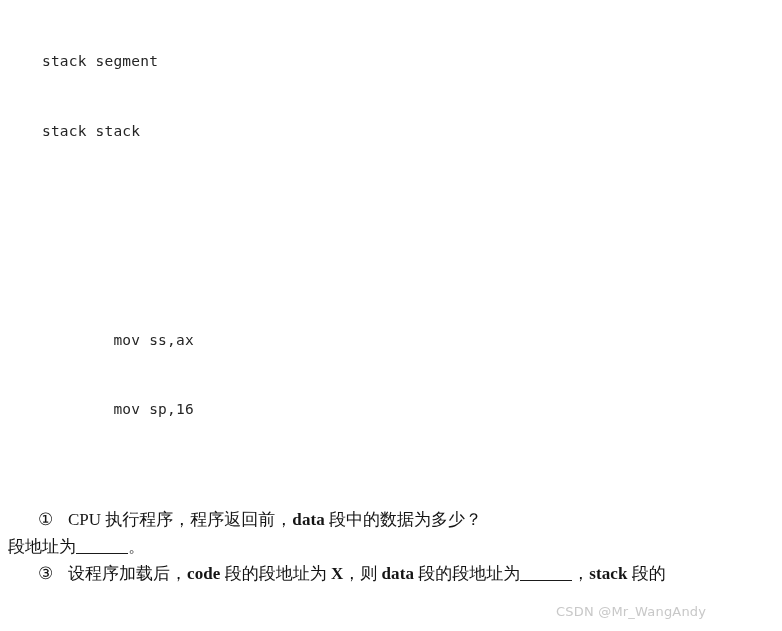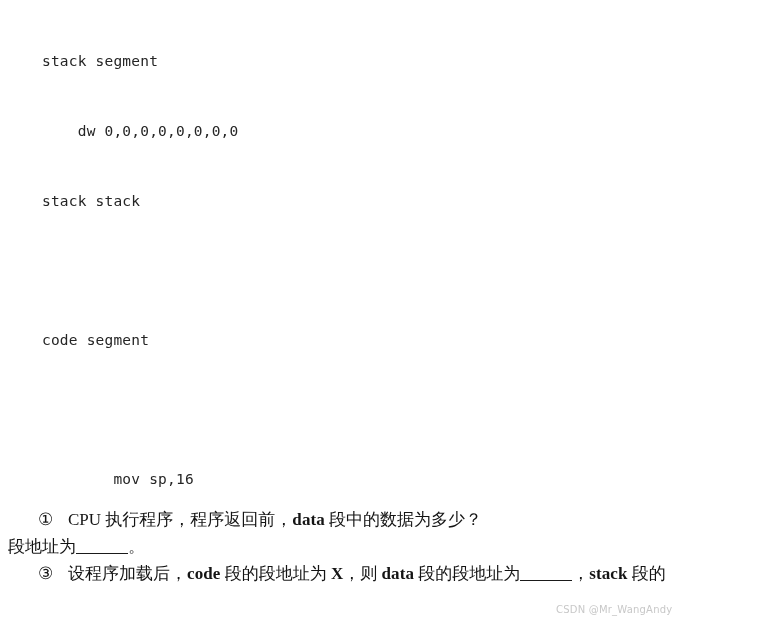--- a/index.html
+++ b/index.html
@@ -94,38 +94,37 @@
   .bf-sm { width: 52px; }
   .bf-md { width: 62px; }
   .bf-lg { width: 78px; }
 
   
   .watermark {
     position: absolute;
     left: 556px;
     top: 604px;
     font-family: "DejaVu Sans", "Liberation Sans", sans-serif;
-    font-size: 10px;
+    font-size: 13px;
     color: #c8c8c8;
     letter-spacing: 0.2px;
     white-space: nowrap;
   }
 </style>
 </head>
 <body>
 
 <div class="page">
 
   <div class="code-block">
     <div class="code-line">stack segment</div>
-    <div class="code-line">    dw 0,0,0,0,0,0,0,0</div>
     <div class="code-line">stack stack</div>
     <div class="code-line blank"></div>
-    <div class="code-line">code segment</div>
     <div class="code-line blank"></div>
+    <div class="code-line">        mov ss,ax</div>
     <div class="code-line">        mov sp,16</div>
     
     
     
     
     
     
     
     
     

